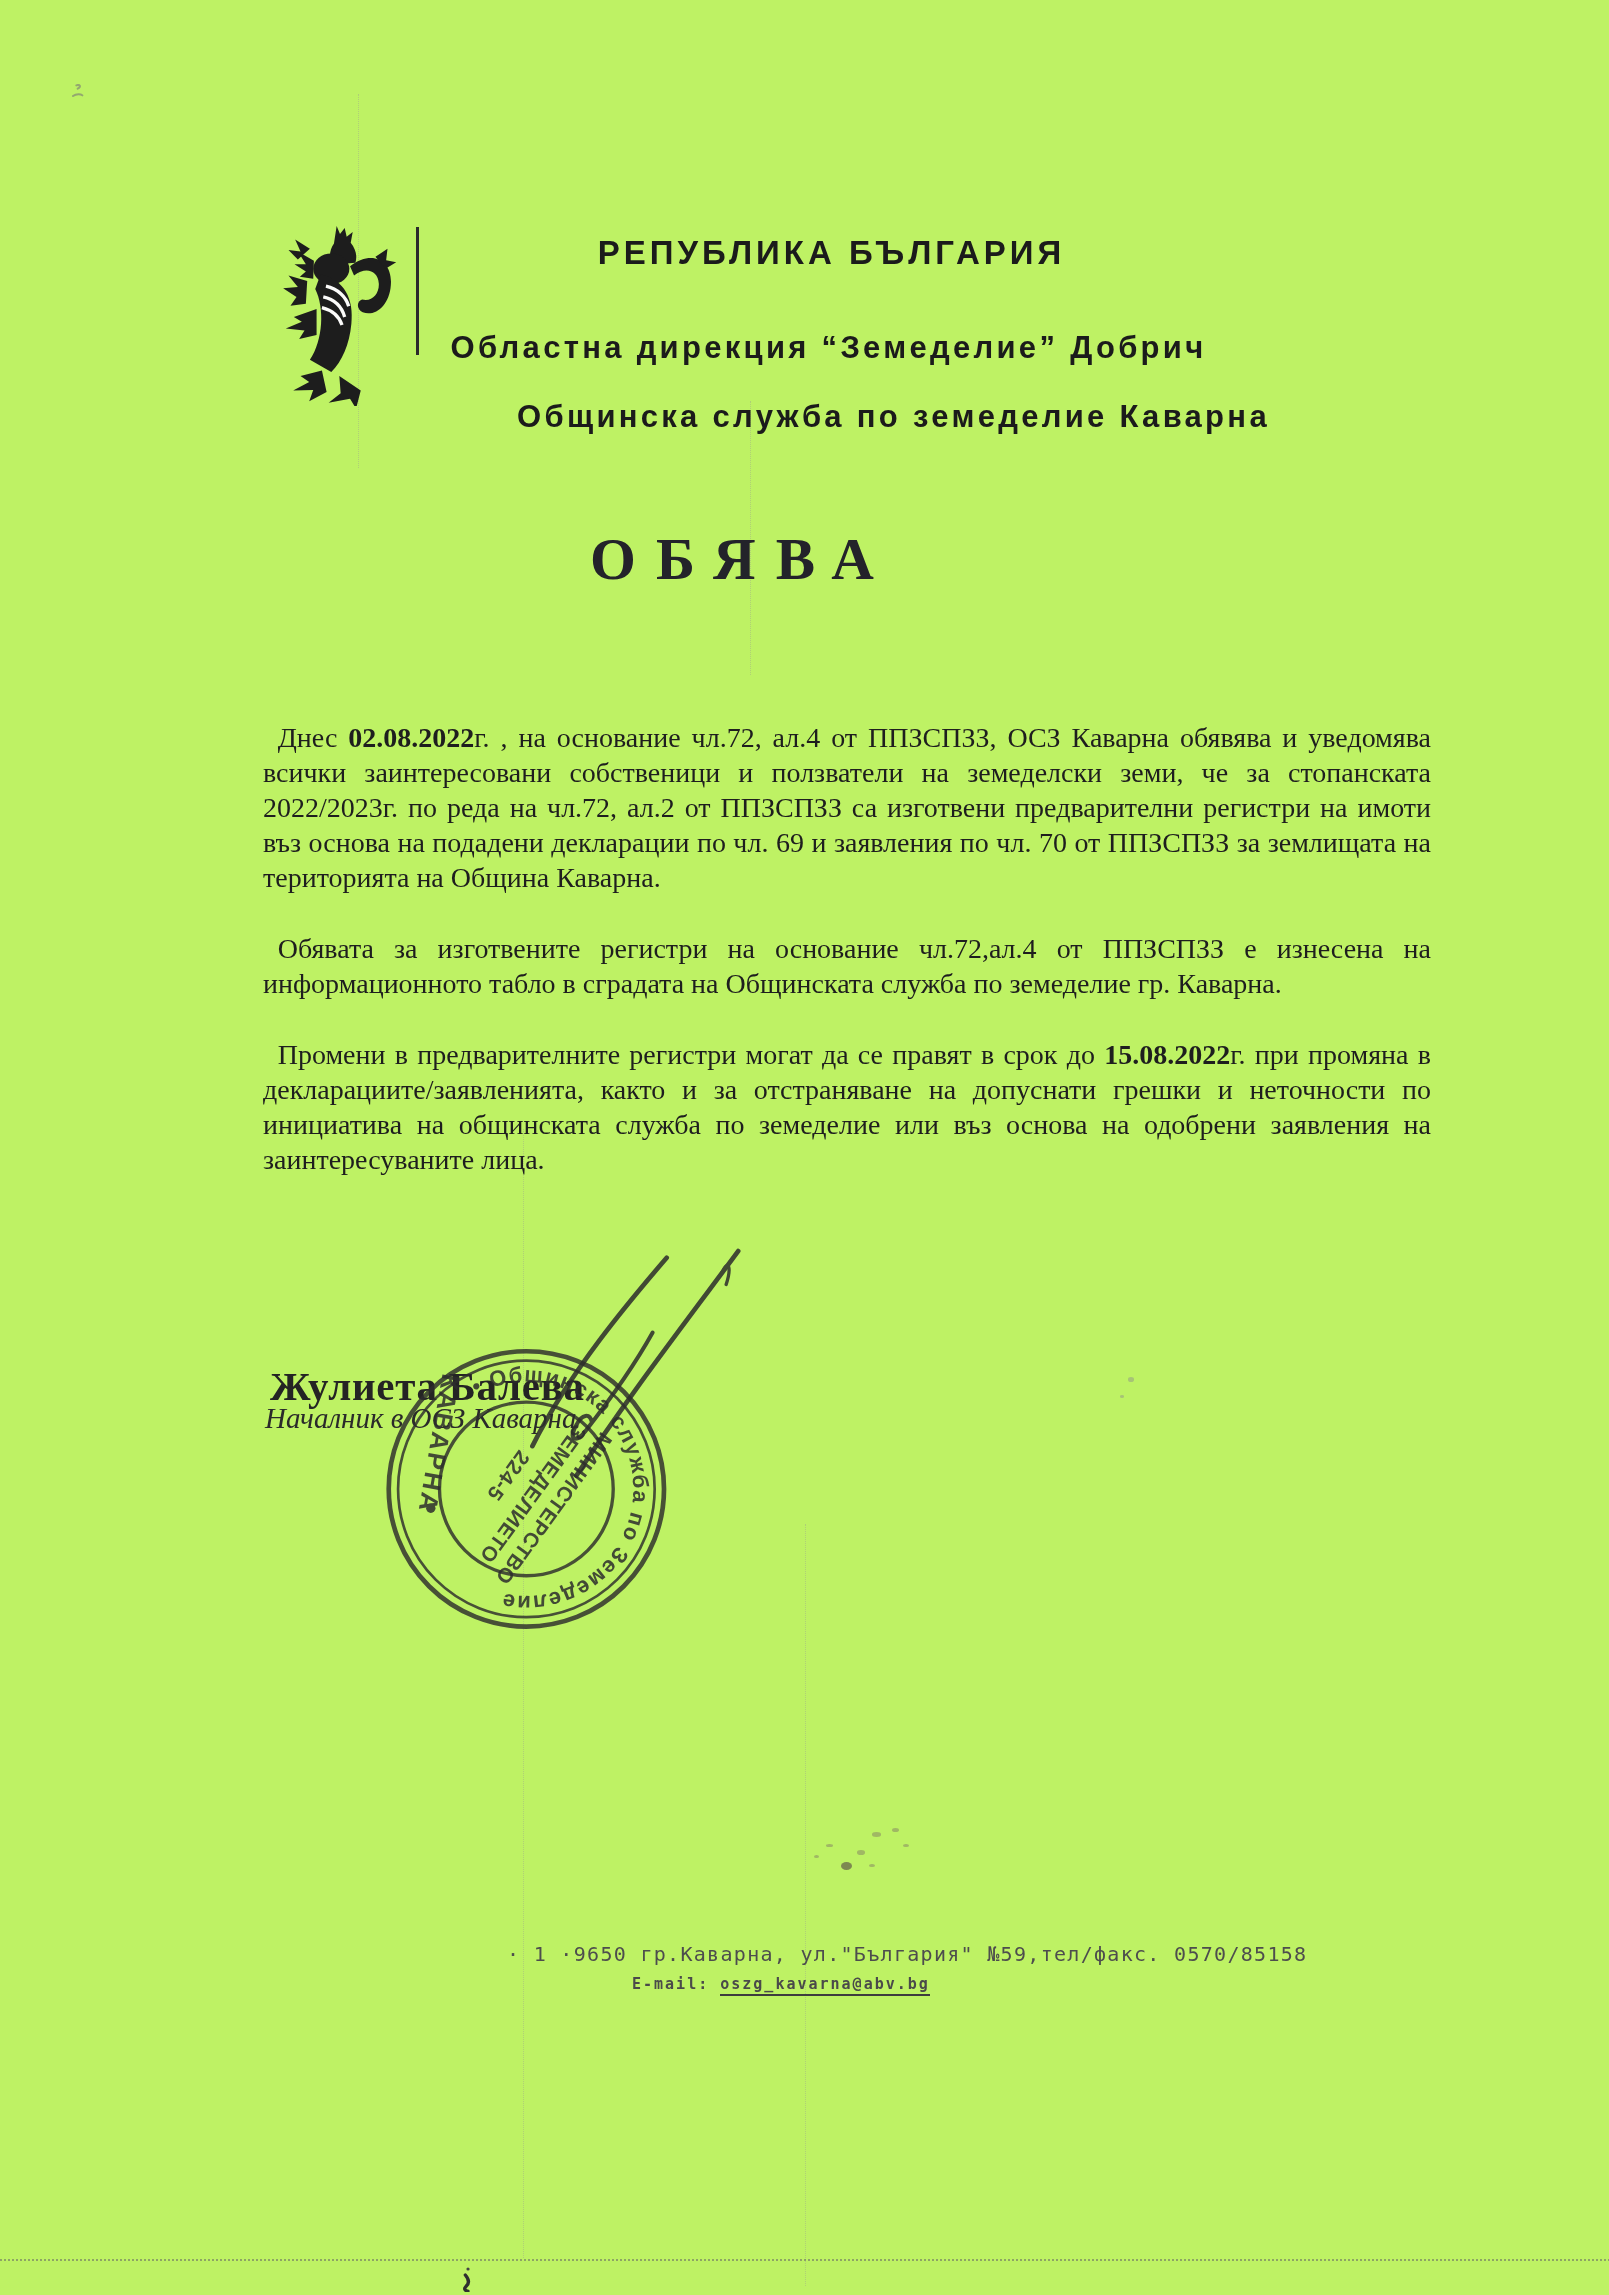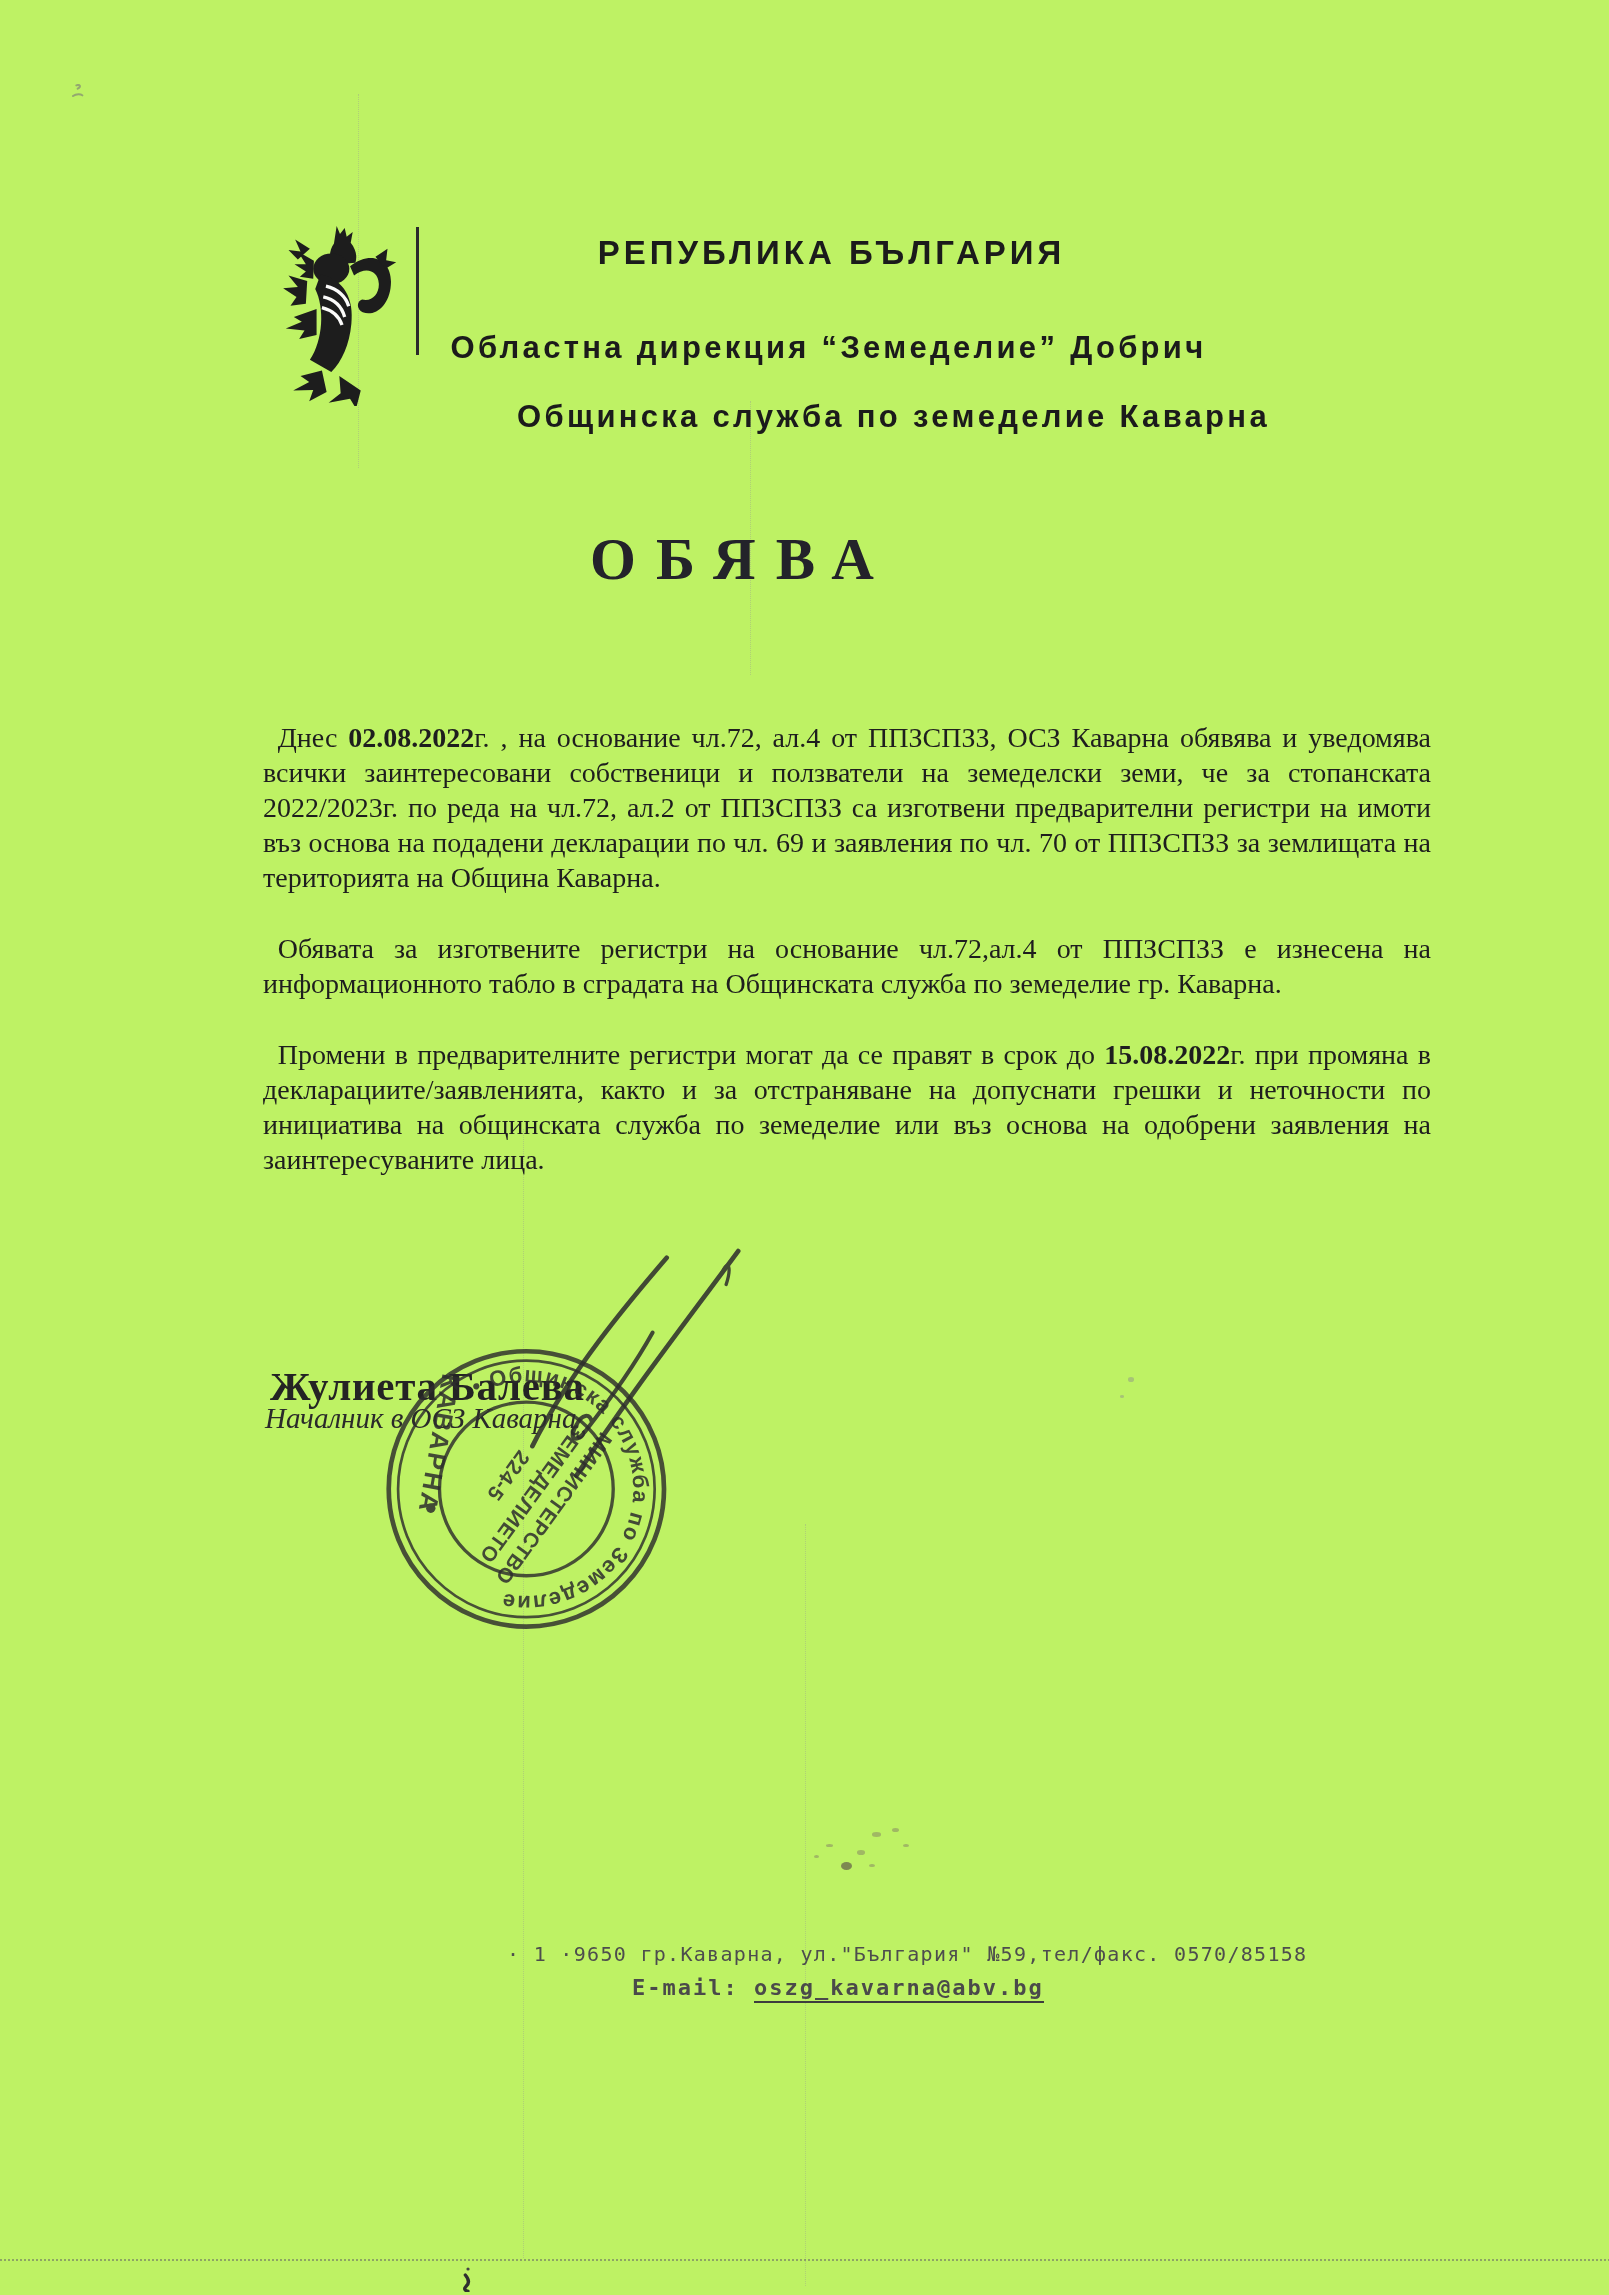--- a/index.html
+++ b/index.html
@@ -33,21 +33,21 @@
   .sig-role{position:absolute;left:265px;top:1402px;font-size:29px;font-style:italic;
             color:#2a2a2a;}
 
   
   .stampwrap{position:absolute;left:364px;top:1231px;width:441px;height:441px;z-index:5;}
 
   
   .footer1{position:absolute;left:507px;top:1942px;font-family:"DejaVu Sans Mono",monospace;
            font-size:20px;letter-spacing:1.3px;color:#4d4d4d;white-space:nowrap;}
   .footer2{position:absolute;left:632px;top:1975px;font-family:"DejaVu Sans Mono",monospace;
-           font-size:22px;letter-spacing:2px;color:#4a4a4a;white-space:nowrap;font-weight:700;}
+           font-size:15px;letter-spacing:2px;color:#4a4a4a;white-space:nowrap;font-weight:700;}
   .footer2 .mail{border-bottom:2.7px solid #3d3d3d;padding-bottom:0.7px;}
 
   
   .vdot{position:absolute;border-left:1.3px dotted rgba(150,150,150,.38);width:0;}
   .vd1{left:358px;top:94px;height:374px;}
   .vd2{left:523px;top:1129px;height:1129px;}
   .vd3{left:750px;top:401px;height:274px;}
   .vd4{left:805px;top:1524px;height:762px;}
   .hdots{position:absolute;left:0;top:2259px;width:1610px;border-top:2px dotted rgba(100,100,100,.55);}
   .smudge{position:absolute;border-radius:50%;background:rgba(125,112,100,.45);filter:blur(0.7px);}

